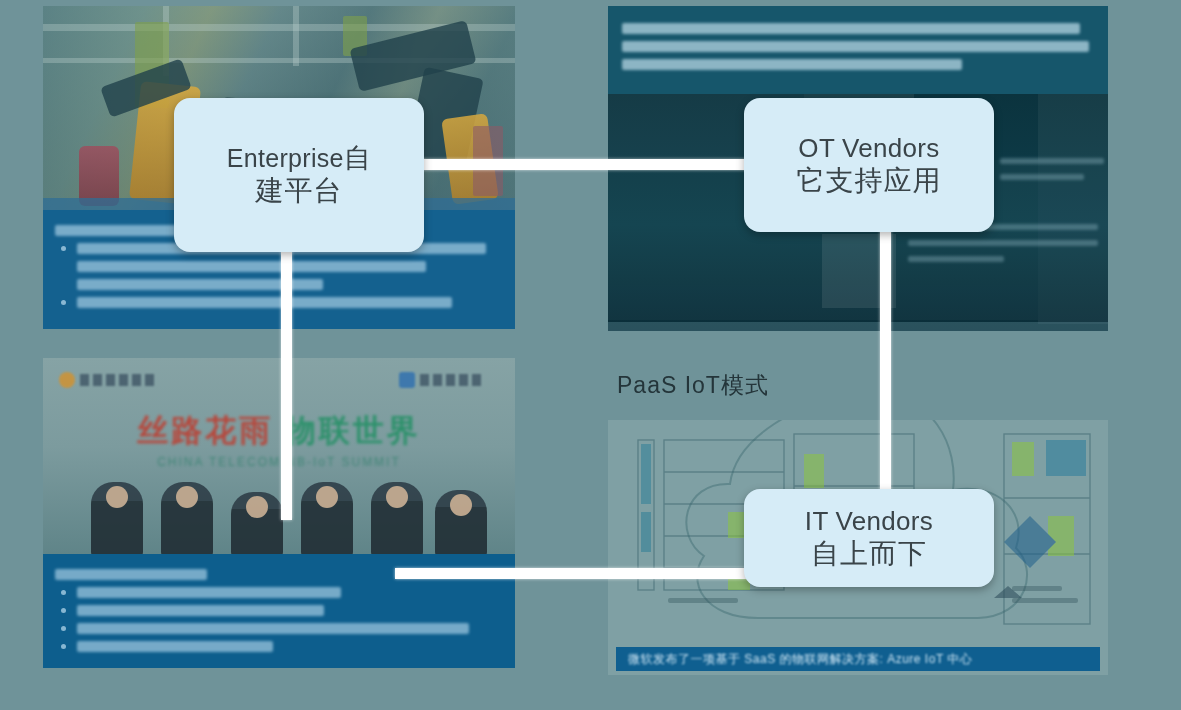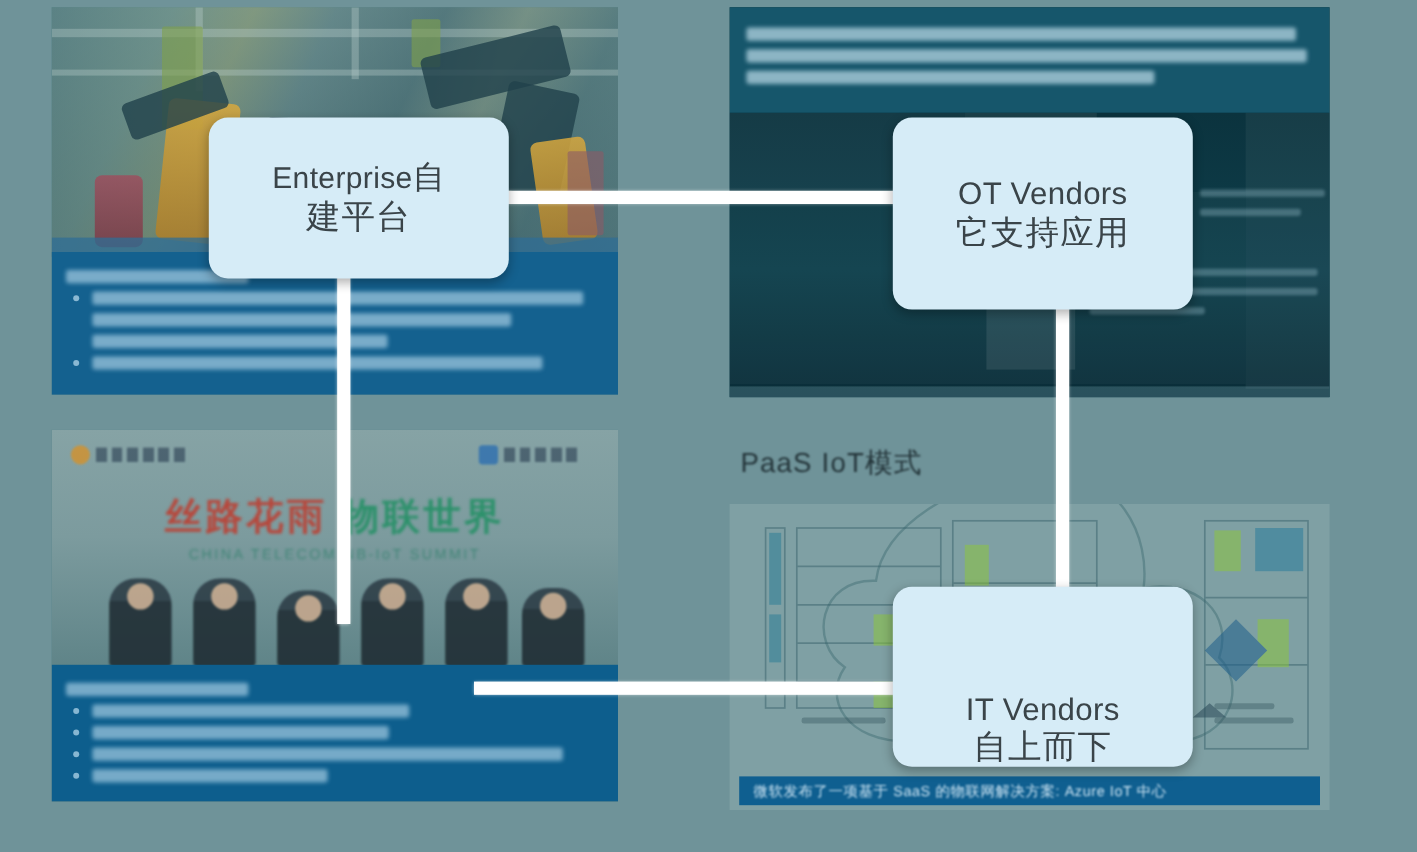--- a/index.html
+++ b/index.html
@@ -221,24 +221,24 @@
     letter-spacing: .3px;
     white-space: nowrap;
   }
   .node .cn {
     font-size: 28px;
     line-height: 1.18;
     font-weight: 500;
     letter-spacing: 1px;
     white-space: nowrap;
   }
-  .node-enterprise { left:174px; top:98px;  width:250px; height:134px; }
-  .node-ot         { left:744px; top:98px;  width:250px; height:160px; }
+  .node-enterprise { left:174px; top:98px;  width:250px; height:154px; }
+  .node-ot         { left:744px; top:98px;  width:250px; height:134px; }
   .node-sp         { left:174px; top:489px; width:250px; height:134px; }
-  .node-it         { left:744px; top:489px; width:250px; height:150px;justify-content:flex-end; }
+  .node-it         { left:744px; top:489px; width:250px; height:98px; }
 
   
   .node-enterprise .en { font-size:25px; }
   .node-enterprise .en .cn-inline { font-size:27px; }
   .node-sp .en { font-size: 24px; letter-spacing:.5px; }
 </style>
 </head>
 <body>
 
 <div class="canvas">

